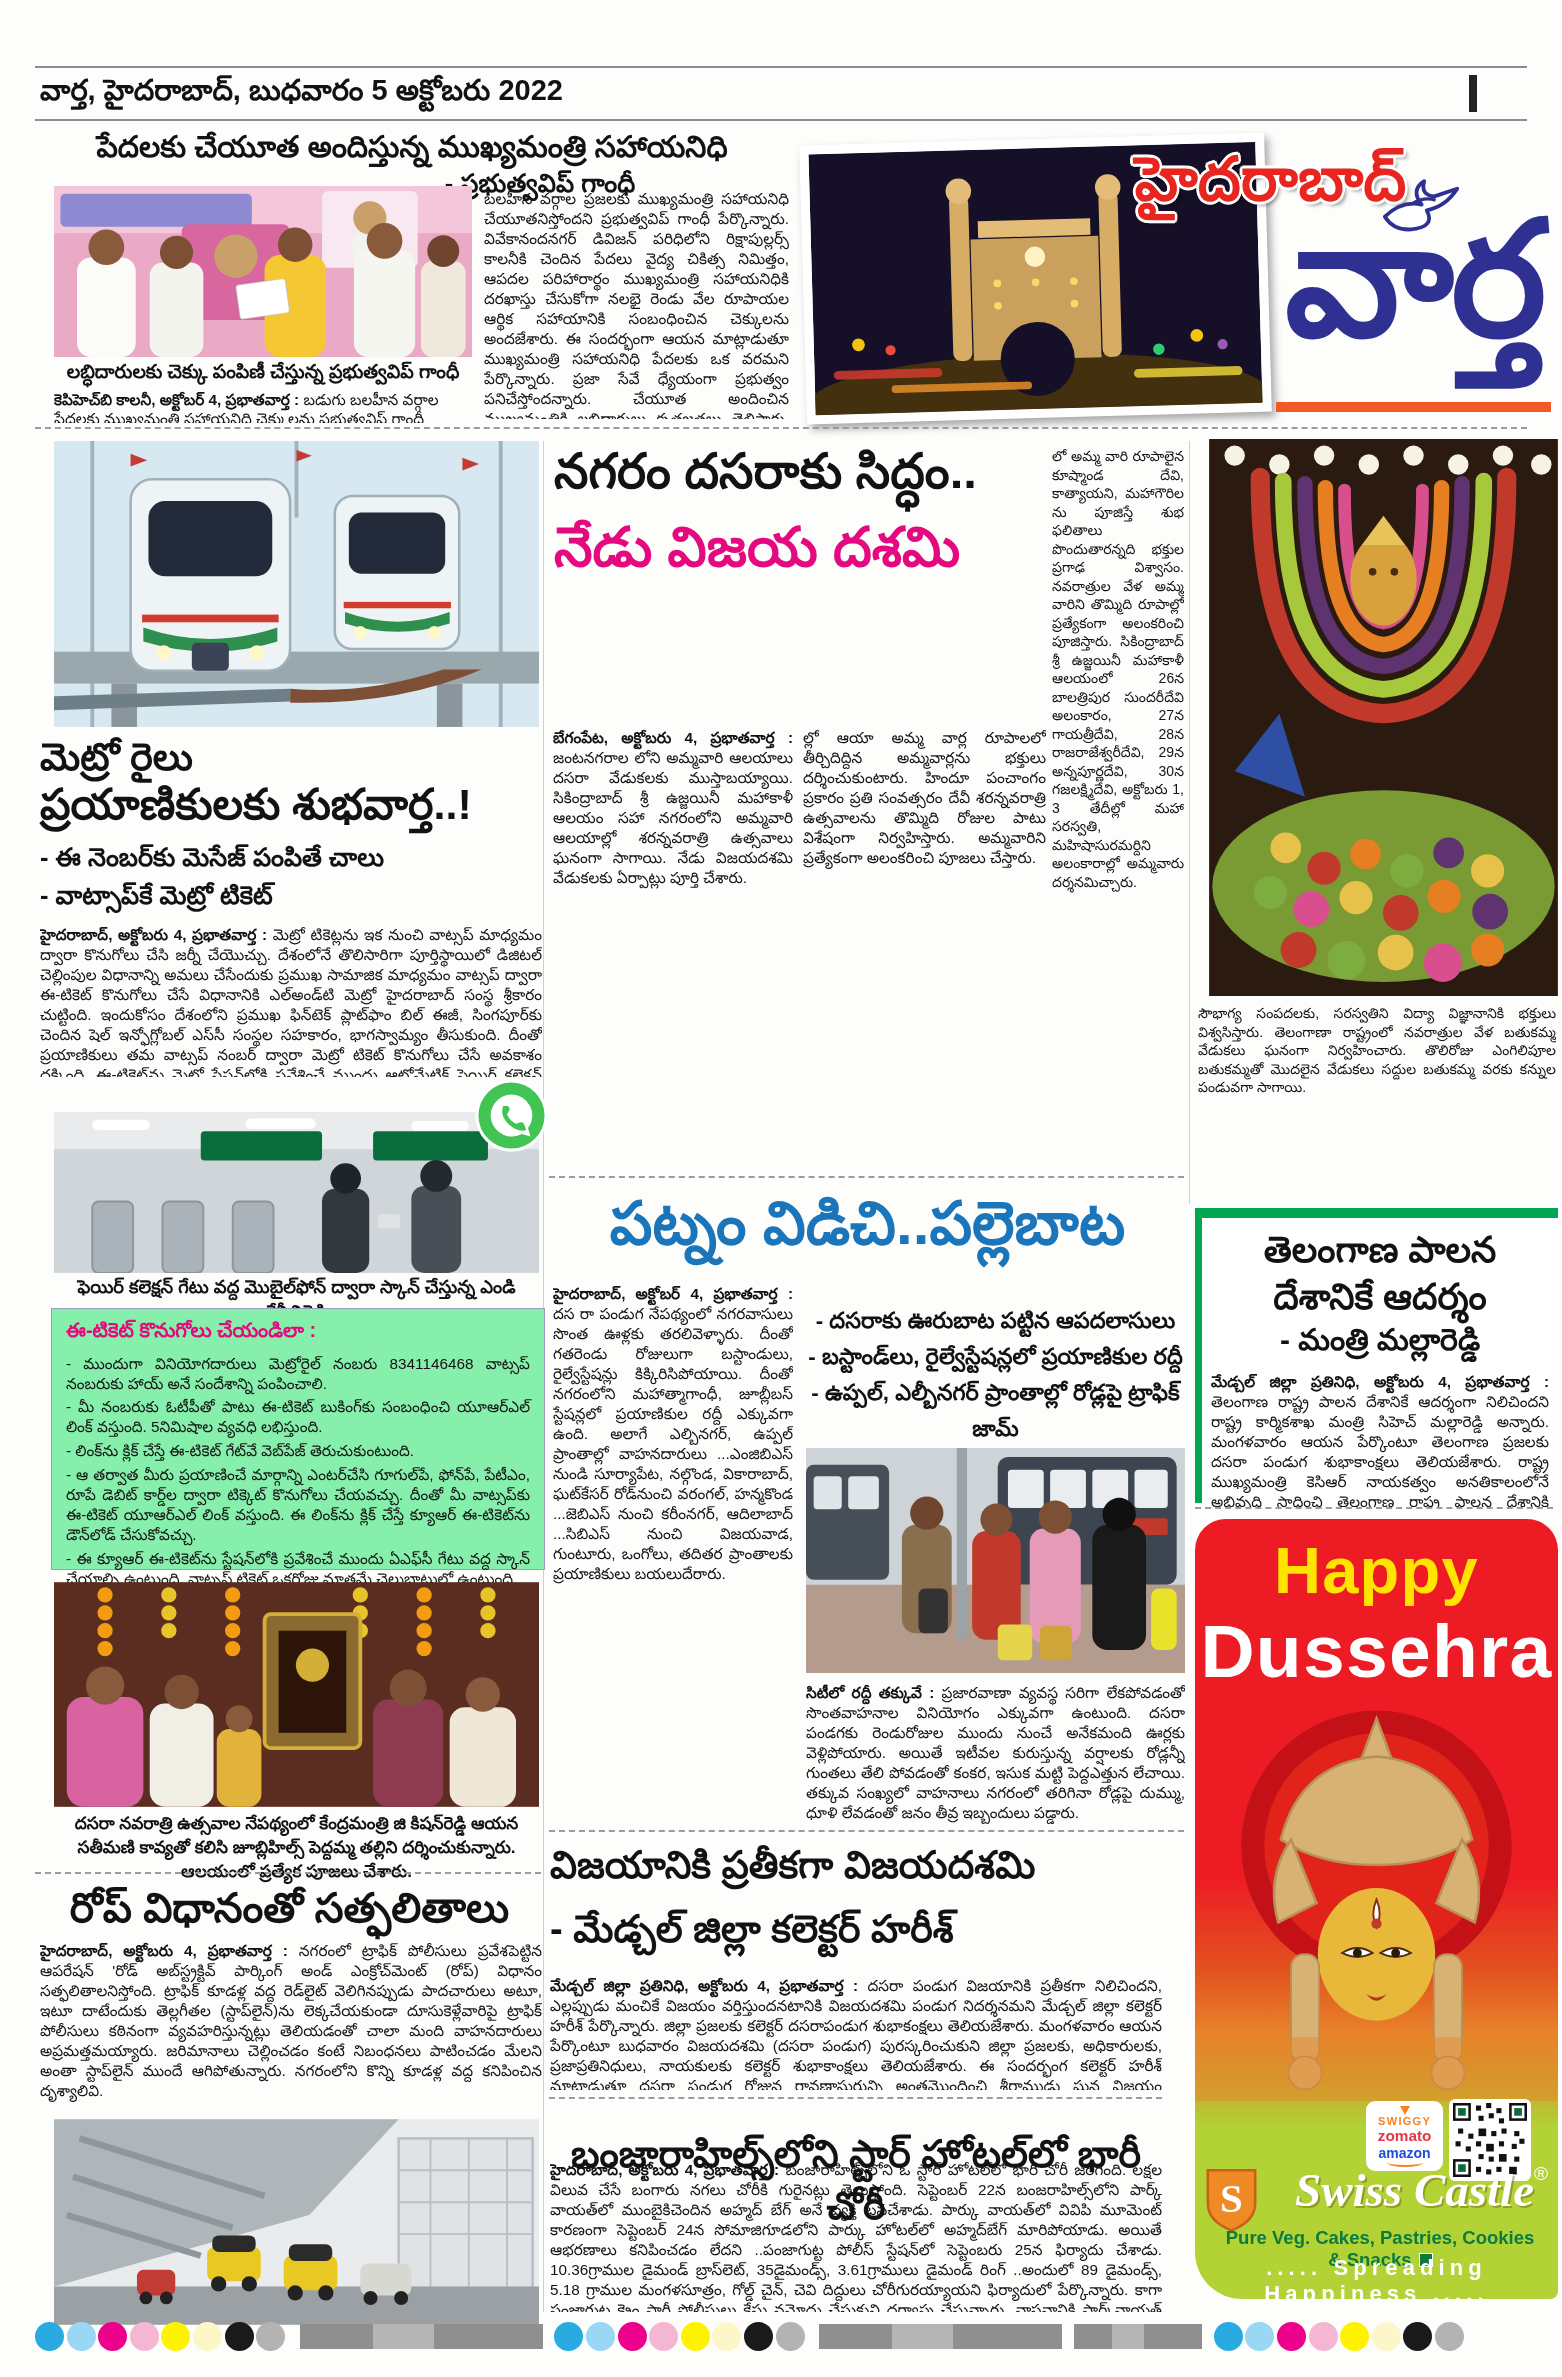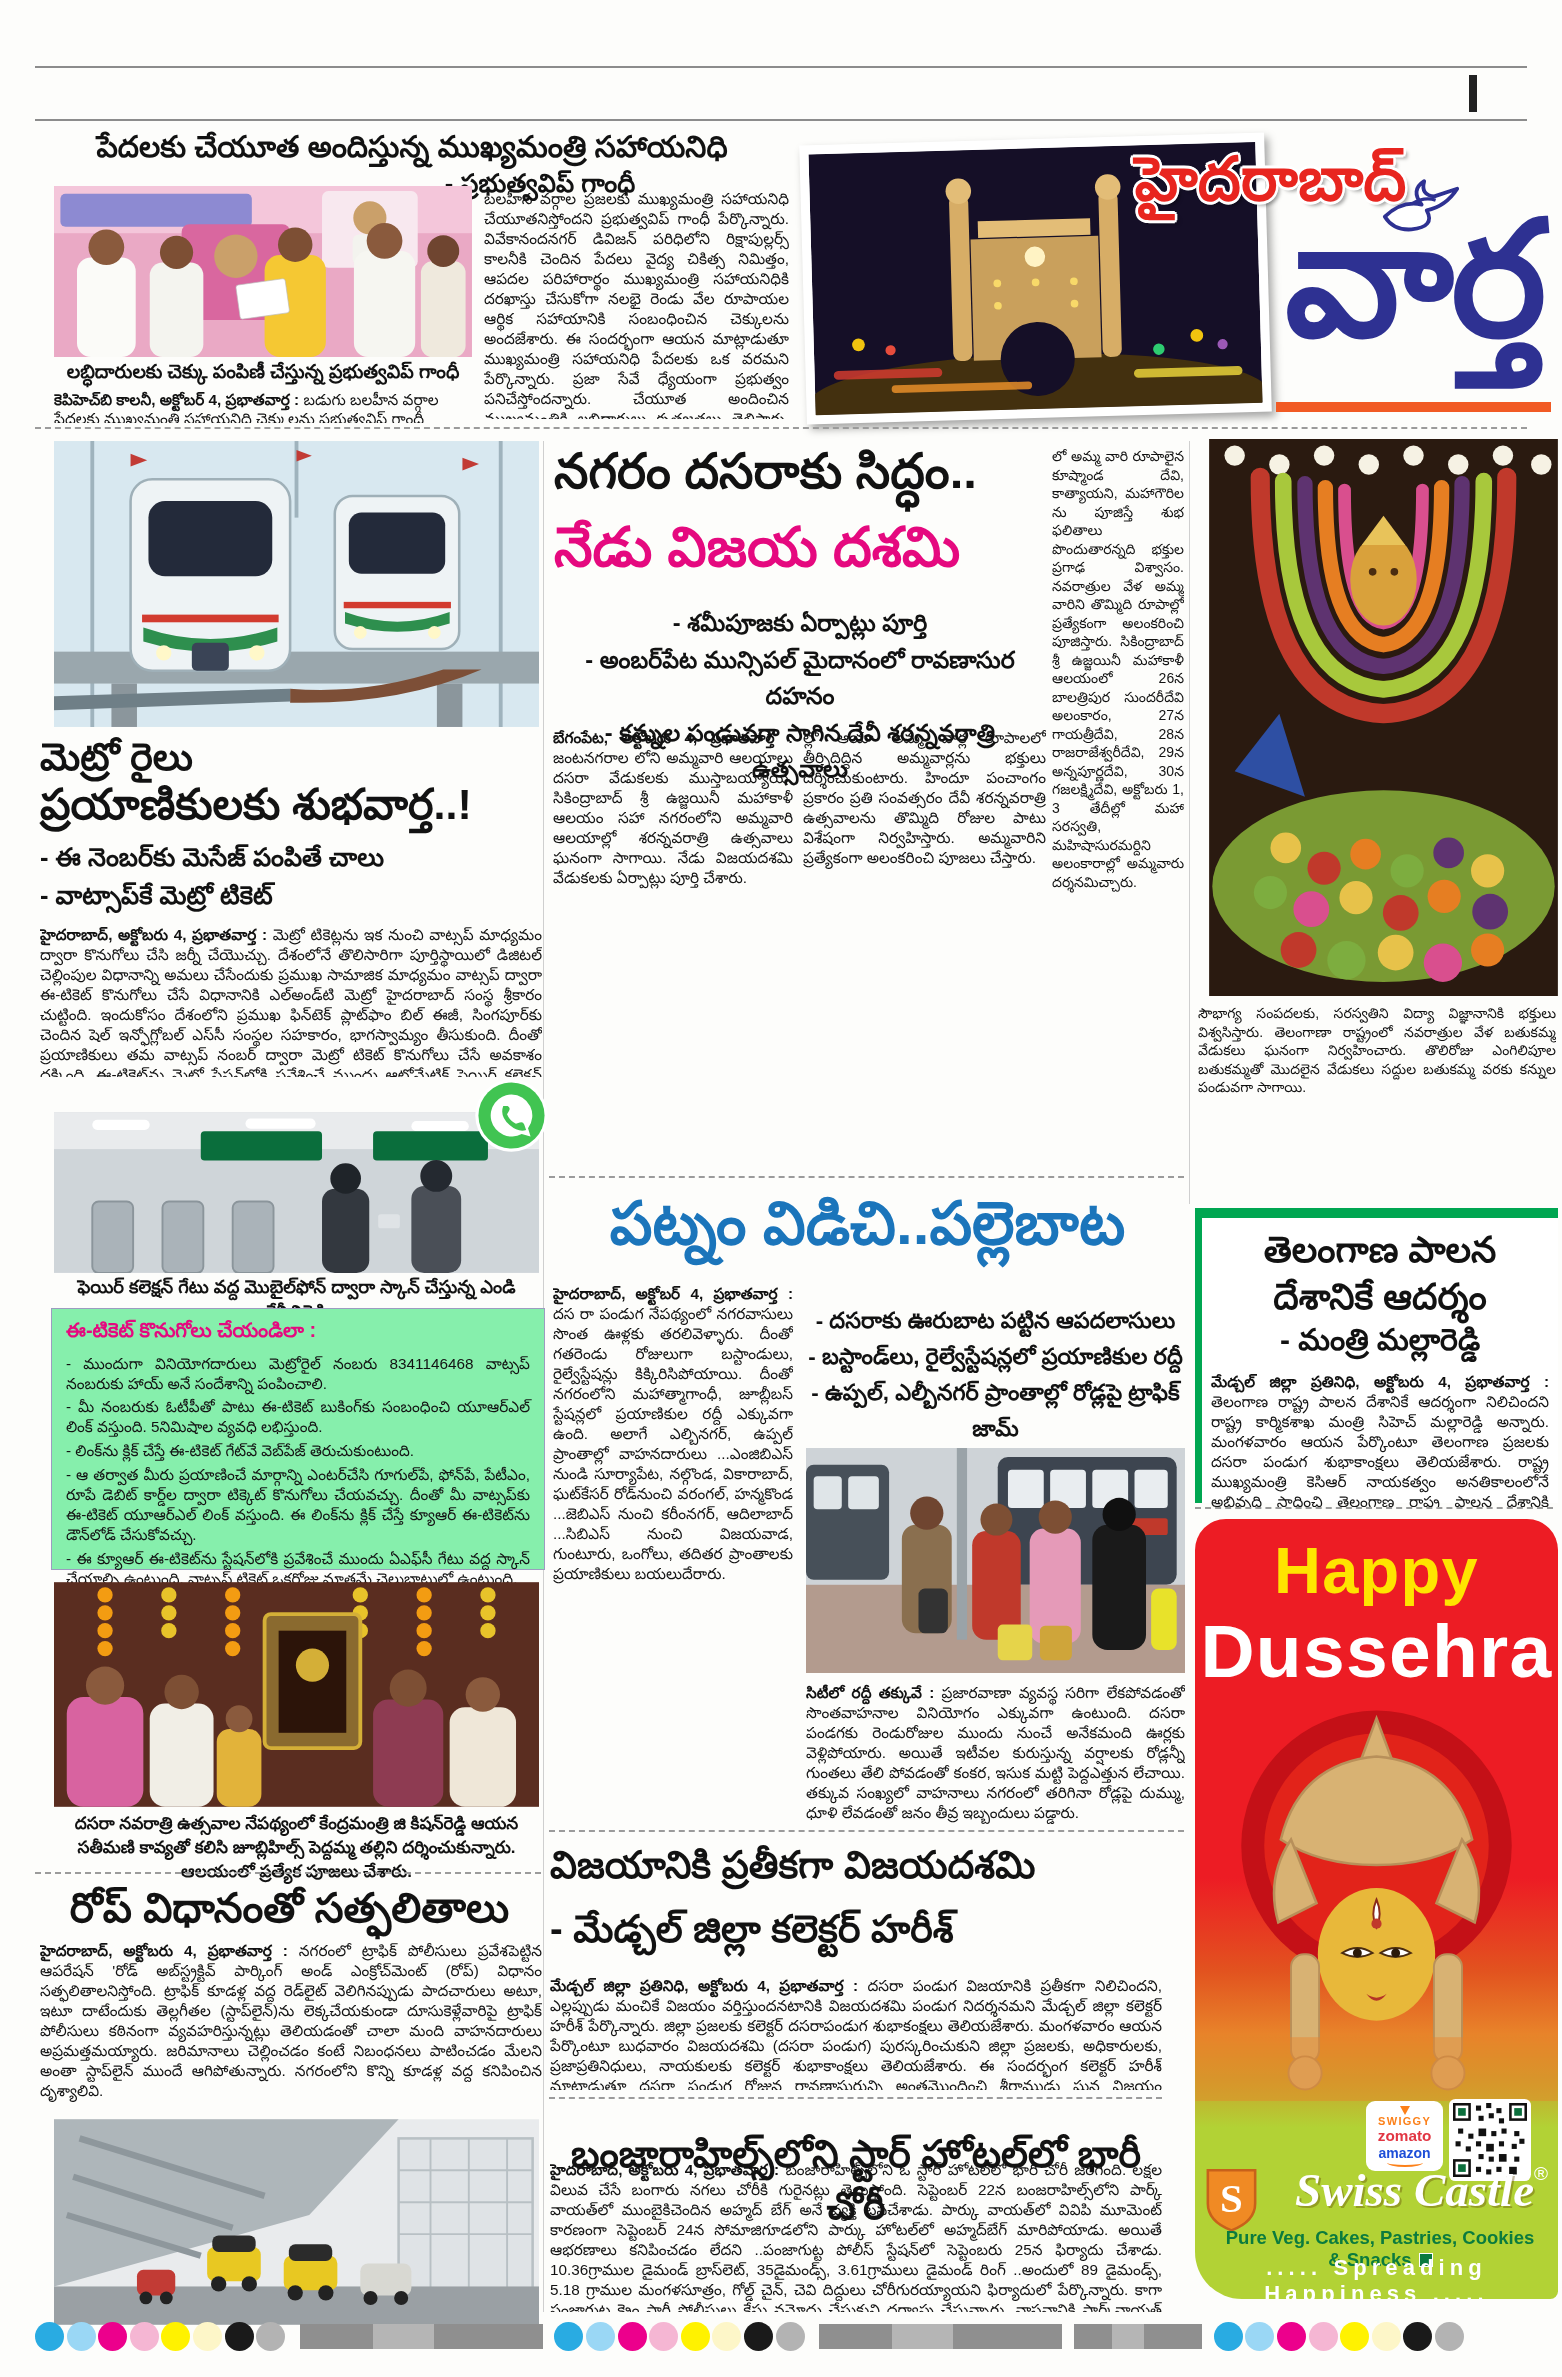--- a/index.html
+++ b/index.html
@@ -54,20 +54,21 @@
   .greenbar{background:#00a651;height:10.2px;}
   .govbox{border-left:7.7px solid #00a651;}
   svg{display:block;}
 </style>
 </head>
 <body>
 
 <div class="page">
 
   <div class="abs hrule" style="left:35px;top:66px;width:1492px;"></div>
+  <div class="abs" style="left:40px;top:74px;font-size:29px;font-weight:bold;">వార్త, హైదరాబాద్, బుధవారం 5 అక్టోబరు 2022</div>
   <div class="abs pagemark" style="left:1469px;top:75px;"></div>
   <div class="abs hrule" style="left:35px;top:119px;width:1492px;"></div>
 
   <div class="abs h-cm" style="left:35px;top:130px;width:754px;">పేదలకు చేయూత అందిస్తున్న ముఖ్యమంత్రి సహాయనిధి</div>
   <div class="abs by-cm" style="left:291px;top:169px;width:498px;">- ప్రభుత్వవిప్ గాంధీ</div>
 
   <div class="abs" style="left:54px;top:186px;">
     <svg width="418" height="171" viewBox="0 0 655 268">
       <rect width="655" height="268" fill="#eaa9c5"></rect>
       <rect width="655" height="74" fill="#f4c6da"></rect>
@@ -339,25 +340,20 @@
             <rect width="60" height="40" rx="10" fill="#c23b35"></rect>
             <circle cx="14" cy="44" r="10" fill="#222"></circle>
             <circle cx="46" cy="44" r="10" fill="#222"></circle>
           </g>
       </g>
     </svg>
   </div>
 
   <div class="abs h-dasara-top" style="left:554px;top:446px;width:492px;">నగరం దసరాకు సిద్ధం..</div>
   <div class="abs h-dasara-main" style="left:554px;top:519px;width:492px;">నేడు విజయ దశమి</div>
-  <div class="abs bl-dasara" style="left:554px;top:605px;width:492px;">
-    <div>- శమీపూజకు ఏర్పాట్లు పూర్తి</div>
-    <div>- అంబర్‌పేట మున్సిపల్ మైదానంలో రావణాసుర దహనం</div>
-    <div>- కన్నుల పండువగా సాగిన దేవీ శరన్నవరాత్రి ఉత్సవాలు</div>
-  </div>
   <div class="abs body-text" style="left:553px;top:728px;width:240px;height:441px;">
     <span class="dl">బేగంపేట, అక్టోబరు 4, ప్రభాతవార్త :</span>
     <span>జంటనగరాల లోని అమ్మవారి ఆలయాలు దసరా వేడుకలకు ముస్తాబయ్యాయి. సికింద్రాబాద్ శ్రీ ఉజ్జయినీ మహాకాళీ ఆలయం సహా నగరంలోని అమ్మవారి ఆలయాల్లో శరన్నవరాత్రి ఉత్సవాలు ఘనంగా సాగాయి. నేడు విజయదశమి వేడుకలకు ఏర్పాట్లు పూర్తి చేశారు.</span>
   </div>
   <div class="abs body-text" style="left:803px;top:728px;width:243px;height:441px;">ల్లో ఆయా అమ్మ వార్ల రూపాలలో తీర్చిదిద్దిన అమ్మవార్లను భక్తులు దర్శించుకుంటారు. హిందూ పంచాంగం ప్రకారం ప్రతి సంవత్సరం దేవీ శరన్నవరాత్రి ఉత్సవాలను తొమ్మిది రోజుల పాటు విశేషంగా నిర్వహిస్తారు. అమ్మవారిని ప్రత్యేకంగా అలంకరించి పూజలు చేస్తారు.</div>
   <div class="abs body-sm" style="left:1052px;top:447px;width:132px;height:722px;">లో అమ్మ వారి రూపాలైన కూష్మాండ దేవి, కాత్యాయని, మహాగౌరిల ను పూజిస్తే శుభ ఫలితాలు పొందుతారన్నది భక్తుల ప్రగాఢ విశ్వాసం. నవరాత్రుల వేళ అమ్మ వారిని తొమ్మిది రూపాల్లో ప్రత్యేకంగా అలంకరించి పూజిస్తారు. సికింద్రాబాద్ శ్రీ ఉజ్జయినీ మహాకాళీ ఆలయంలో 26న బాలత్రిపుర సుందరీదేవి అలంకారం, 27న గాయత్రీదేవి, 28న రాజరాజేశ్వరీదేవి, 29న అన్నపూర్ణదేవి, 30న గజలక్ష్మిదేవి, అక్టోబరు 1, 3 తేదీల్లో మహా సరస్వతి, మహిషాసురమర్దిని అలంకారాల్లో అమ్మవారు దర్శనమిచ్చారు.</div>
 
   <div class="abs" style="left:1209px;top:439px;">
     <svg width="349" height="557" viewBox="0 0 546 872">
       <rect width="546" height="872" fill="#2a1a10"></rect>

